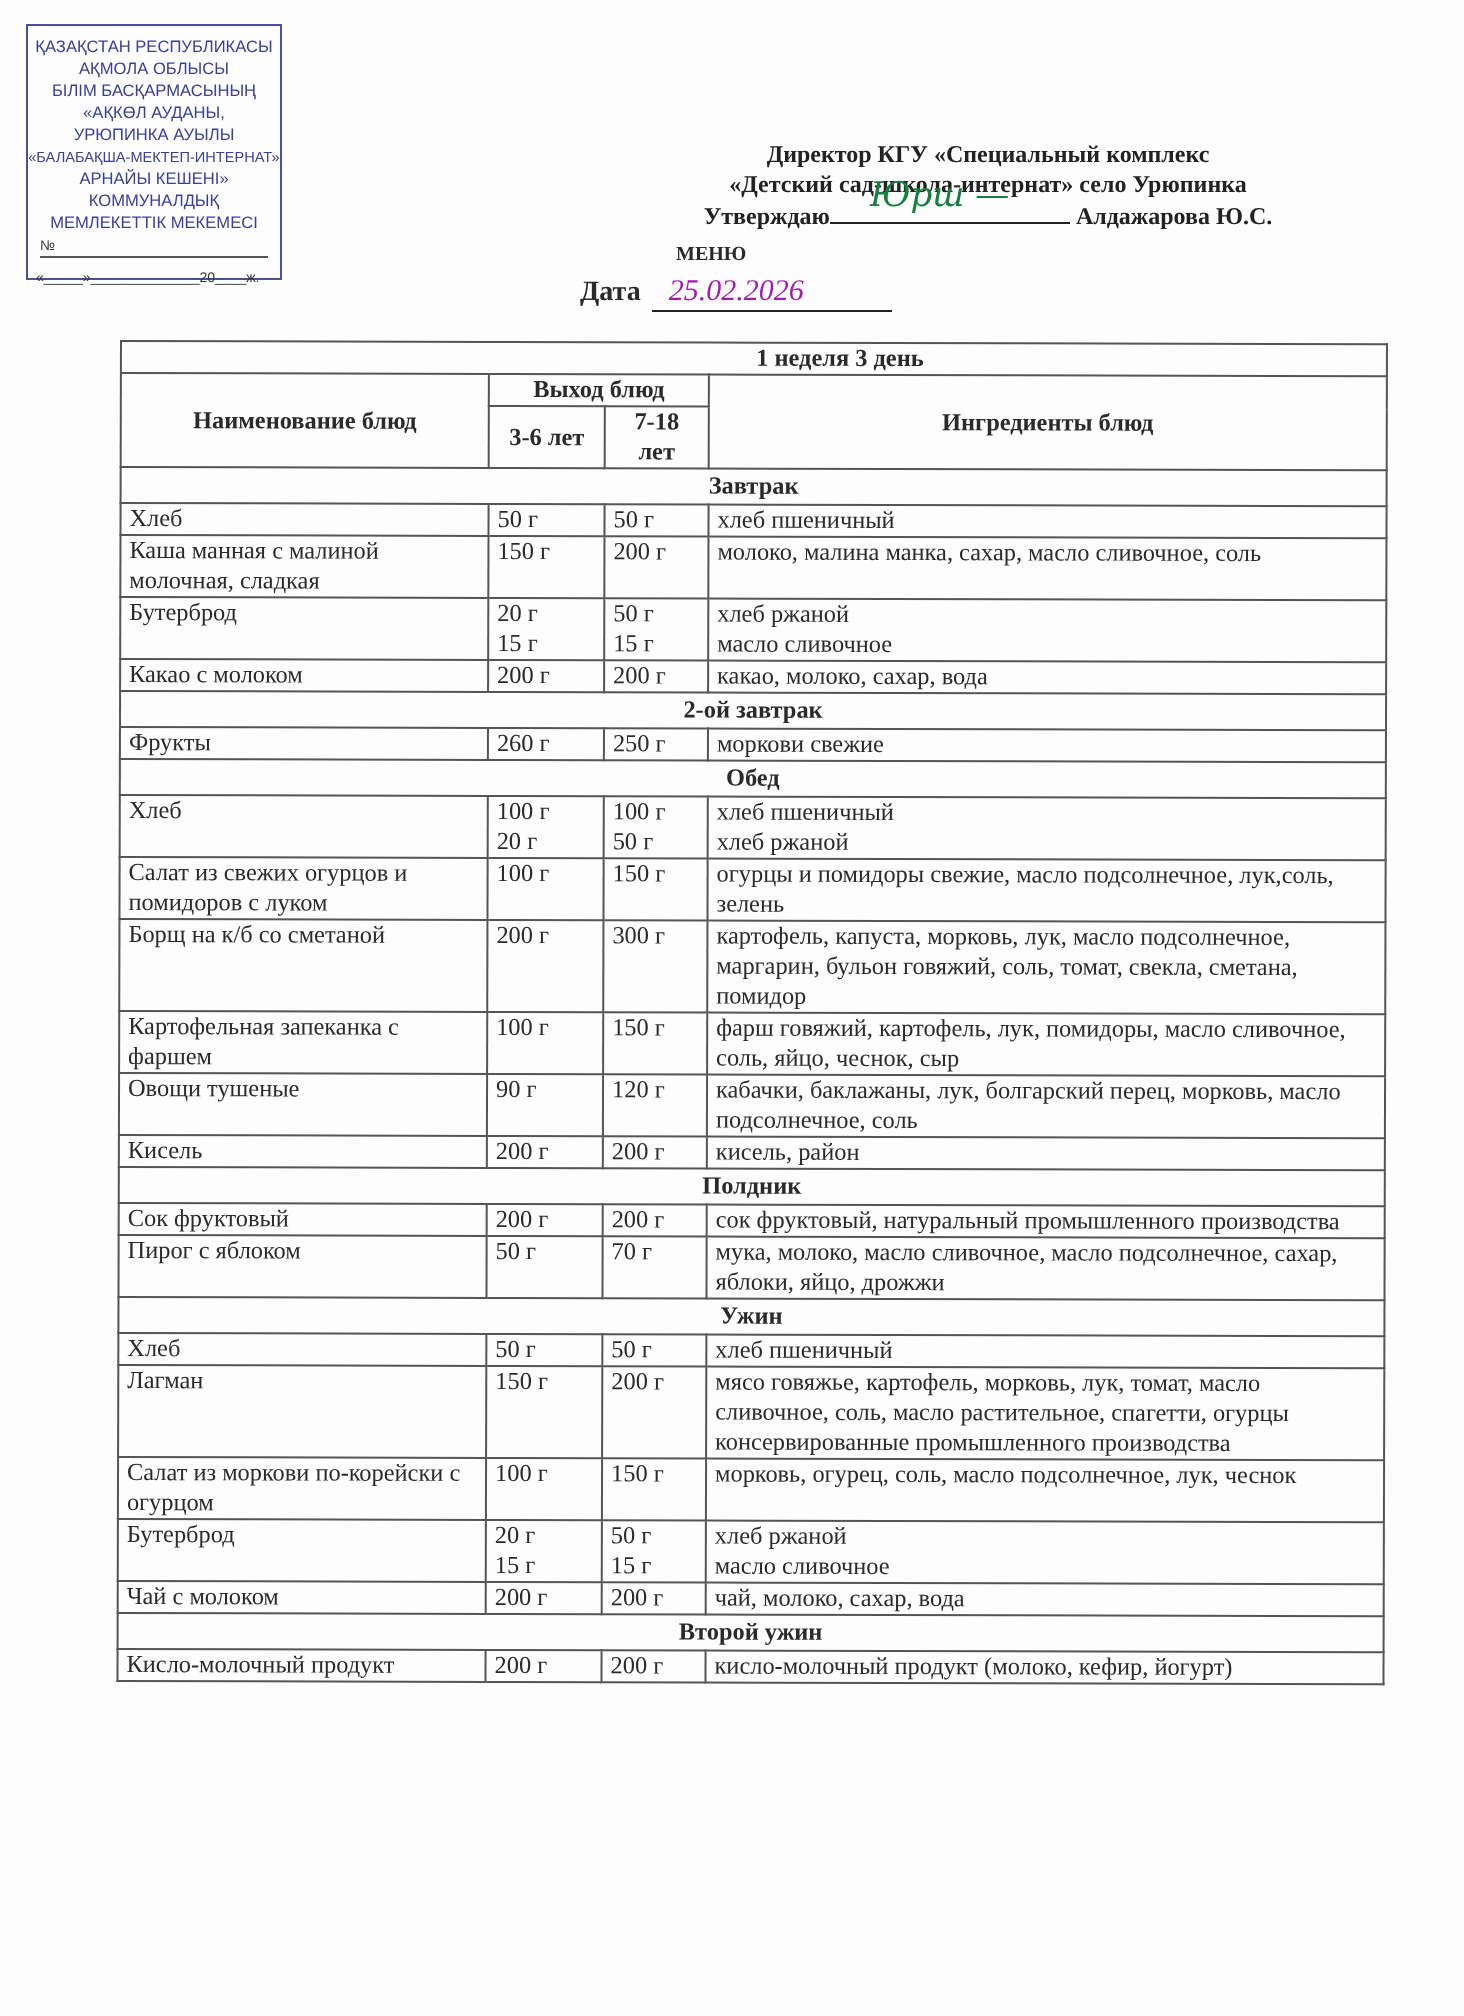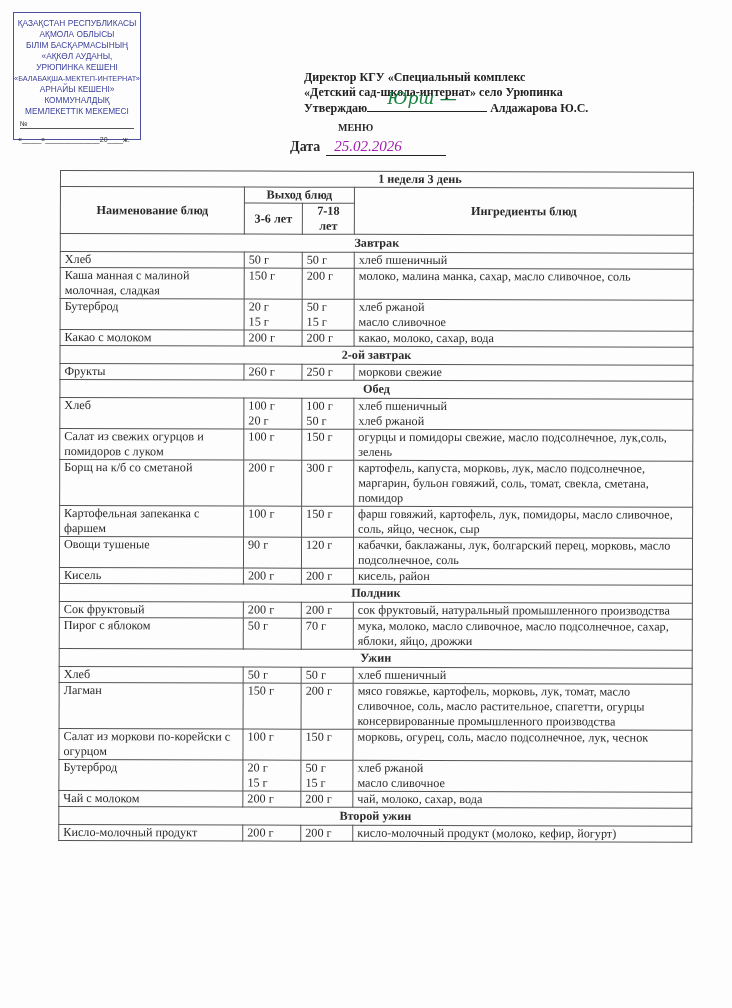--- a/index.html
+++ b/index.html
@@ -5,21 +5,21 @@
     html, body { margin: 0; padding: 0; background: #fdfdfd; }
     body { width: 732px; height: 1008px; position: relative; overflow: hidden;
            font-family: "Liberation Serif", "DejaVu Serif", serif; color: #2a2a2a; }
     .stamp { position: absolute; left: 13px; top: 12px; width: 128px; height: 128px;
              border: 1.5px solid #4a4fa0; color: #3a3f9a;
              font-family: "Liberation Sans", "DejaVu Sans", sans-serif; font-size: 8.3px;
              text-align: center; line-height: 11px; box-sizing: border-box; padding-top: 5px; }
     .stamp .ln { display: block; white-space: nowrap; }
     .stamp .num { position: absolute; left: 6px; right: 6px; top: 105px; text-align: left; border-bottom: 0.8px solid #555; height: 10px; font-size: 7px; color:#333;}
     .stamp .dt { position: absolute; left: 4px; right: 2px; top: 121px; font-size: 7px; color:#333; text-align:left; white-space:nowrap;}
-    .approve { position: absolute; right: 48px; top: 70px; width: 380px; text-align: left;
+    .approve { position: absolute; right: 48px; top: 70px; width: 380px; text-align: center;
                font-weight: bold; font-size: 12px; line-height: 14.5px; color: #222; }
     .approve .line { display: block; }
     .approve .sig-line { display:inline-block; width: 120px; border-bottom: 1px solid #222; position:relative; height: 12px; vertical-align: baseline;}
     .approve .sig { position:absolute; left:20px; top:-8px; font-family: "DejaVu Serif", serif; font-style: italic; font-weight: normal; color:#15803d; font-size: 17px; }
     .menu-title { position: absolute; left: 338px; top: 122px; font-weight: bold; font-size: 10px; }
     .date-row { position: absolute; left: 290px; top: 138px; font-weight: bold; font-size: 14px; }
     .date-row .dv { display: inline-block; width: 120px; border-bottom: 1px solid #222; margin-left: 6px;
                     font-style: italic; font-weight: normal; color: #a21caf; font-size: 15px; text-indent: 8px; }
     table.menu { position: absolute; left: 60px; top: 170px; width: 634px; border-collapse: collapse;
                  font-size: 12.2px; line-height: 15px; transform: rotate(0.15deg); transform-origin: top left; }
@@ -32,21 +32,21 @@
     td.ing { padding-left: 6px; margin-top: 32px; }
   </style>
 </head>
 <body>
 
 <div class="stamp">
   <span class="ln">ҚАЗАҚСТАН РЕСПУБЛИКАСЫ</span>
   <span class="ln">АҚМОЛА ОБЛЫСЫ</span>
   <span class="ln">БІЛІМ БАСҚАРМАСЫНЫҢ</span>
   <span class="ln">«АҚКӨЛ АУДАНЫ,</span>
-  <span class="ln">УРЮПИНКА КЕШЕНІ</span>
+  <span class="ln">УРЮПИНКА АУЫЛЫ</span>
   <span class="ln" style="font-size:7.3px">«БАЛАБАҚША-МЕКТЕП-ИНТЕРНАТ»</span>
   <span class="ln">АРНАЙЫ КЕШЕНІ»</span>
   <span class="ln">КОММУНАЛДЫҚ</span>
   <span class="ln">МЕМЛЕКЕТТІК МЕКЕМЕСІ</span>
   <span class="num">№</span>
   <span class="dt">«_____»______________20____ж.</span>
 </div>
 
 <div class="approve">
   <span class="line">Директор КГУ «Специальный комплекс</span>

